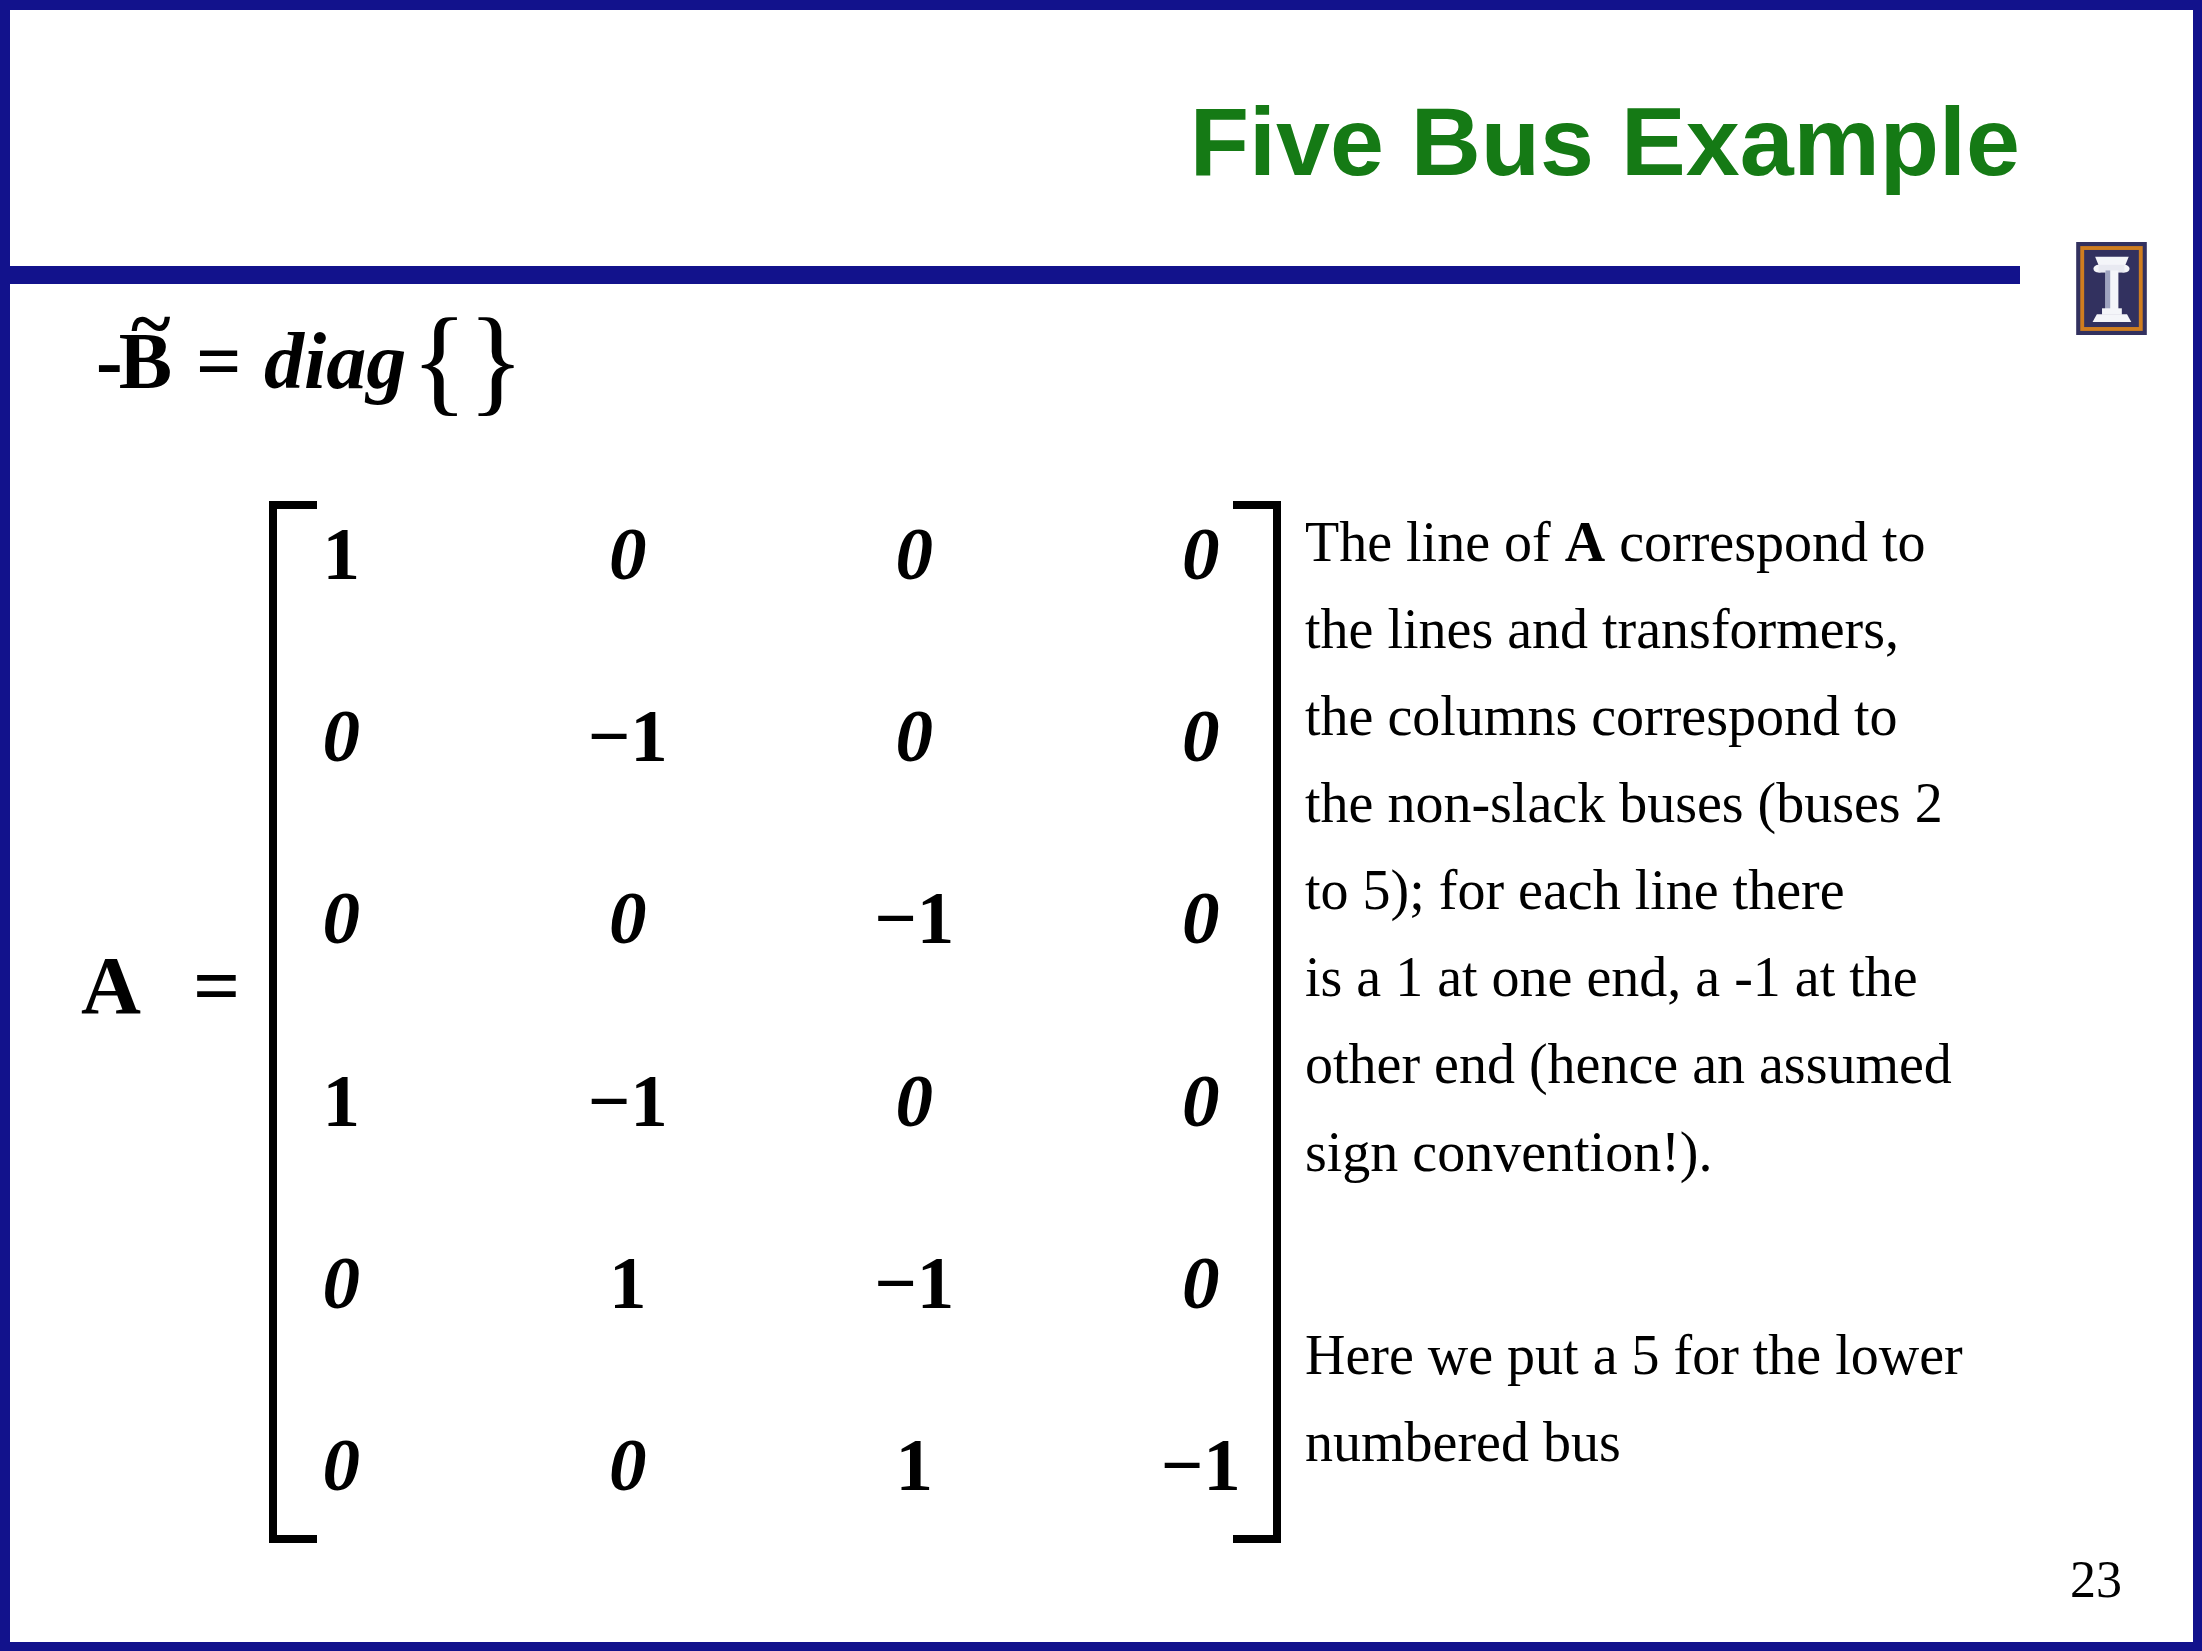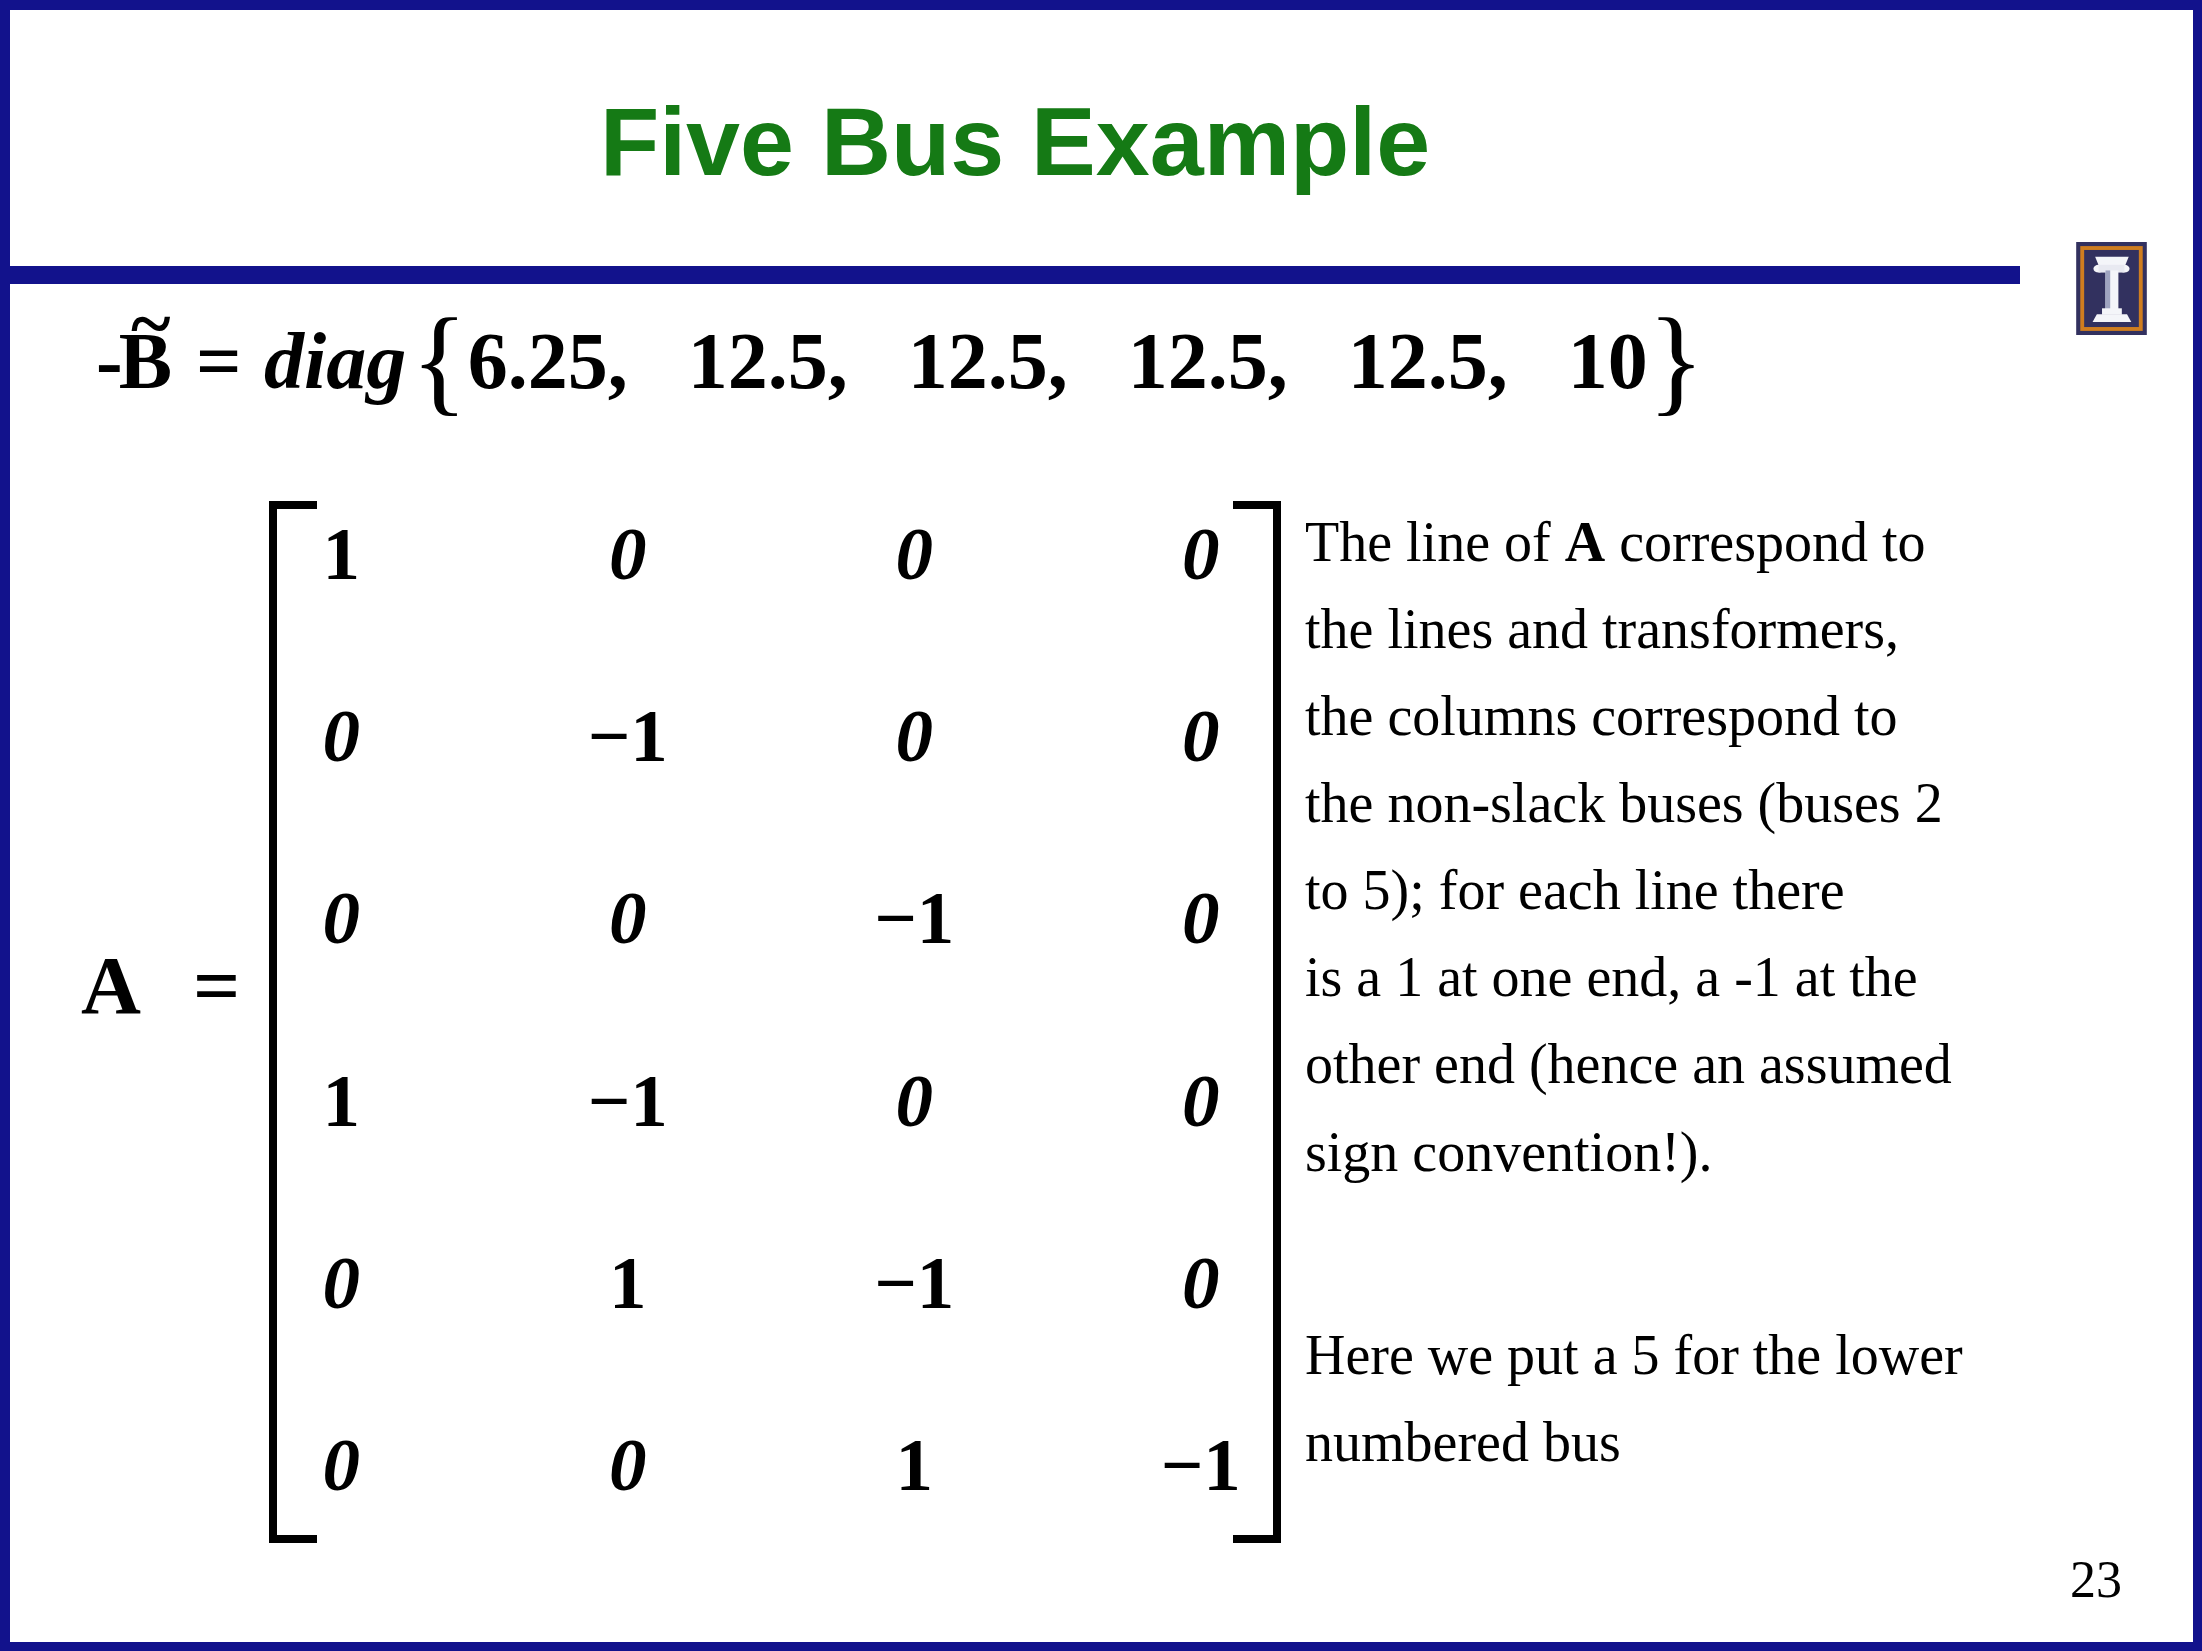--- a/index.html
+++ b/index.html
@@ -16,21 +16,21 @@
     box-sizing:border-box;
     background:#ffffff;
     border:10.3px solid var(--navy);
     font-family:"Liberation Serif", serif;
     color:var(--ink);
     overflow:hidden;
   }
   
   .title{
     position:absolute;left:0;top:83px;width:2010px;
-    text-align:center;
+    text-align:right;
     font-family:"Liberation Sans", sans-serif;
     font-weight:bold;
     font-size:97px;
     line-height:1;
     color:var(--green);
   }
   .hrule{
     position:absolute;left:0;top:256px;
     width:2010px;height:18px;
     background:var(--navy);
@@ -125,21 +125,21 @@
       <ellipse cx="26" cy="31" rx="6" ry="4.5" fill="#f4f5f9"></ellipse>
       <ellipse cx="56" cy="31" rx="6" ry="4.5" fill="#f4f5f9"></ellipse>
       <rect x="26" y="26.5" width="30" height="9" fill="#e8e9f1"></rect>
       <rect x="34" y="33" width="15" height="45" fill="#f4f5f9"></rect>
       <rect x="34" y="33" width="5.5" height="45" fill="#9ea3c0"></rect>
       <rect x="30" y="77" width="23" height="7.5" fill="#f4f5f9"></rect>
       <path d="M24,84 L59,84 L64,93 L19,93 Z" fill="#f4f5f9"></path>
     </svg>
   </div>
 
-  <div class="equation"><span class="eq-lhs"><span class="eq-minus">-</span><span>B</span><span class="eq-tilde">~</span></span><span class="eq-equals">=</span><span class="eq-diag">diag</span><span class="eq-brace">{</span><span class="eq-values">6.25,   12.5,   12.5,   12.5,   12.5,   10</span><span class="eq-brace">}</span></div>
+  <div class="equation"><span class="eq-lhs"><span class="eq-minus">-</span><span>B</span><span class="eq-tilde">~</span></span><span class="eq-equals">=</span><span class="eq-diag">diag</span><span class="eq-brace">{</span><span class="eq-brace">}</span></div>
 
   <div class="matrix-label">
       <span>A</span>
       <span>=</span>
     </div>
 
   <div class="bracket left"></div>
   <div class="bracket right"></div>
 
   <div class="mgrid">

